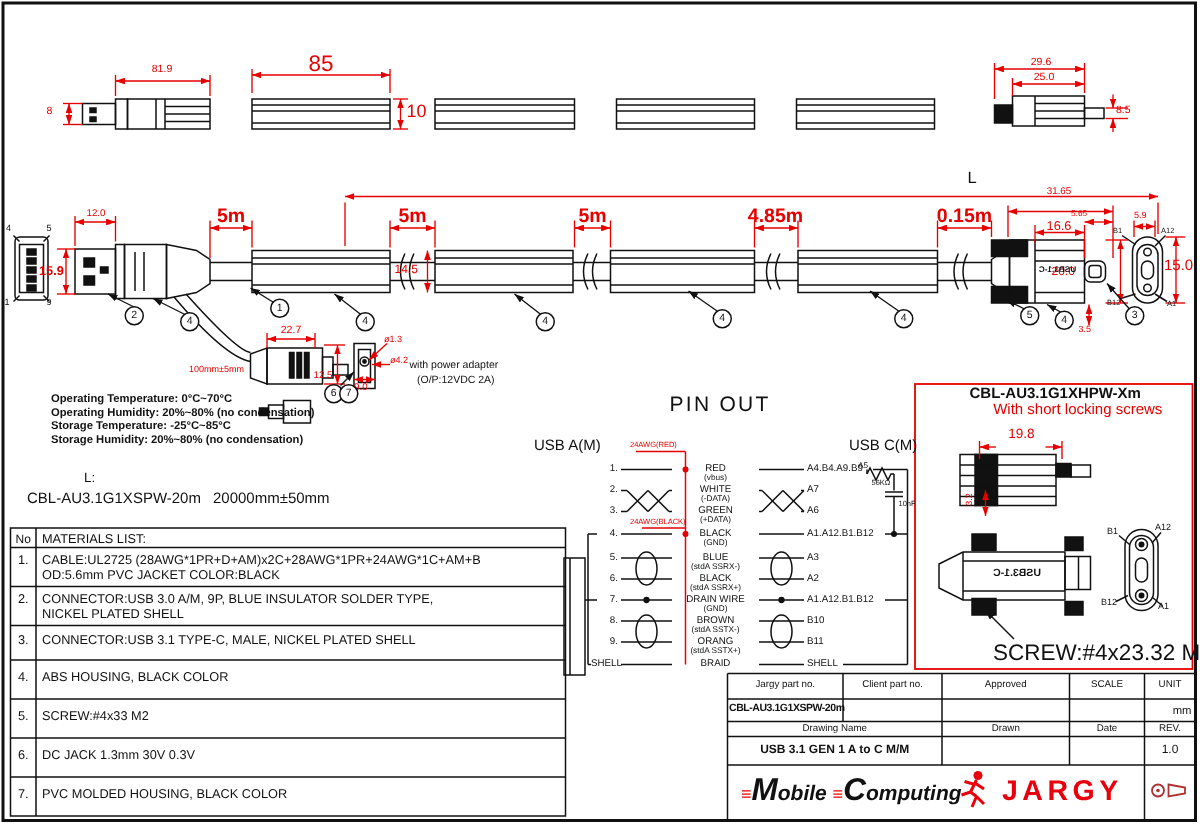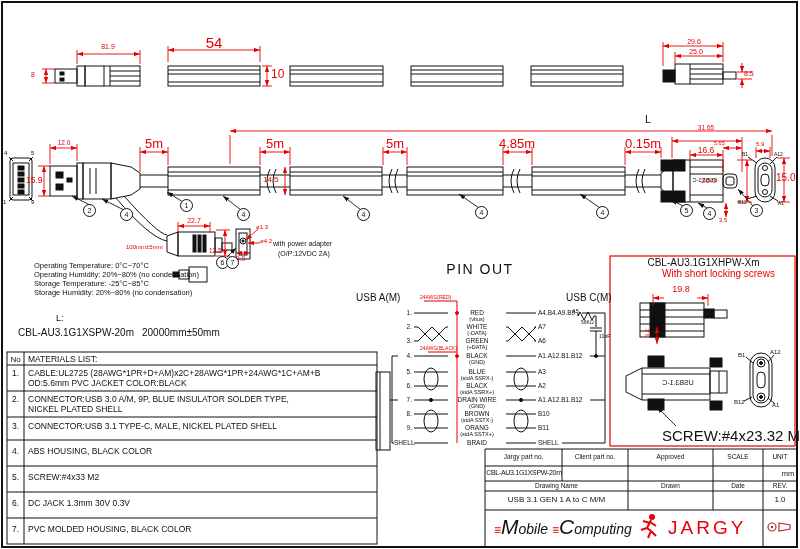--- a/index.html
+++ b/index.html
@@ -1,19 +1,19 @@
 <!DOCTYPE html>
 <html><head>
 <meta charset="utf-8">
 <style>
   html,body{margin:0;padding:0;background:#fff}
   #page{position:relative;width:800px;height:549px;background:#fff;overflow:hidden}
   .t{position:absolute;font:8px "Liberation Sans",sans-serif;color:#111;white-space:nowrap}
   .r{color:#e60000}
-  .b{font-weight:normal}
+  .b{font-weight:bold}
   .c{text-align:center}
   .ra{text-align:right}
   .callout{position:absolute;width:11px;height:11px;border:1px solid #111;border-radius:50%;
            font:7px/11px "Liberation Sans",sans-serif;text-align:center;background:#fff;color:#111}
   svg{position:absolute;left:0;top:0}
 </style>
 </head>
 <body>
 
 <div id="page">
@@ -412,21 +412,21 @@
   </g>
   <g stroke="#b03030" fill="none" stroke-width="1.2">
     <circle cx="772" cy="527" r="4"></circle>
         <circle cx="772" cy="527" r="1.2" fill="#b03030" stroke="none"></circle>
     <path d="M779,523 L790,525 L790,529 L779,531 Z"></path>
   </g>
 </svg>
 
 <div class="t r c" style="left:90px;top:43px;width:36px;font-size:7px">81.9</div>
 <div class="t r" style="left:31px;top:71px;font-size:7px">8</div>
-<div class="t r c" style="left:196px;top:34px;width:36px;font-size:15px">54</div>
+<div class="t r c" style="left:196px;top:34px;width:36px;font-size:15px">85</div>
 <div class="t r" style="left:271px;top:67px;font-size:12px">10</div>
 <div class="t r c" style="left:674px;top:38px;width:40px;font-size:7px">29.6</div>
 <div class="t r c" style="left:678px;top:48px;width:36px;font-size:7px">25.0</div>
 <div class="t r" style="left:744px;top:70px;font-size:7px">8.5</div>
 
 <div class="t" style="left:645px;top:113px;font-size:11px">L</div>
 <div class="t r b c" style="left:140px;top:136px;width:28px;font-size:13px">5m</div>
 <div class="t r b c" style="left:261px;top:136px;width:28px;font-size:13px">5m</div>
 <div class="t r b c" style="left:381px;top:136px;width:28px;font-size:13px">5m</div>
 <div class="t r b c" style="left:494px;top:136px;width:46px;font-size:13px">4.85m</div>

